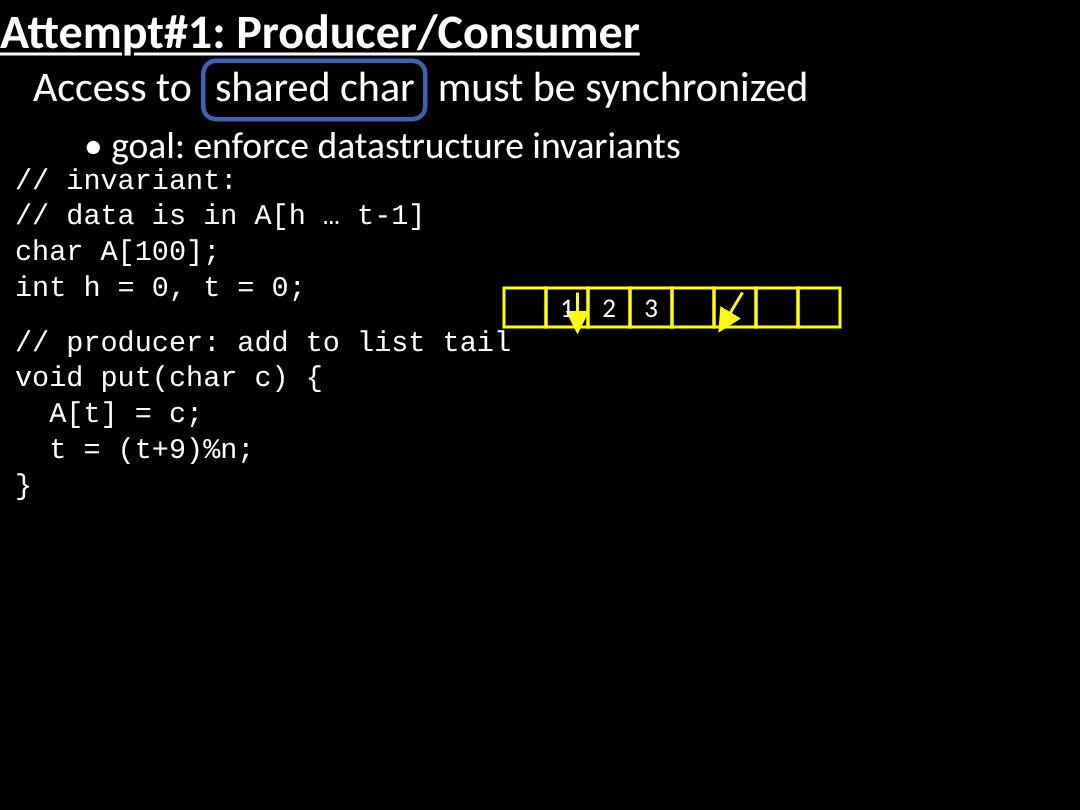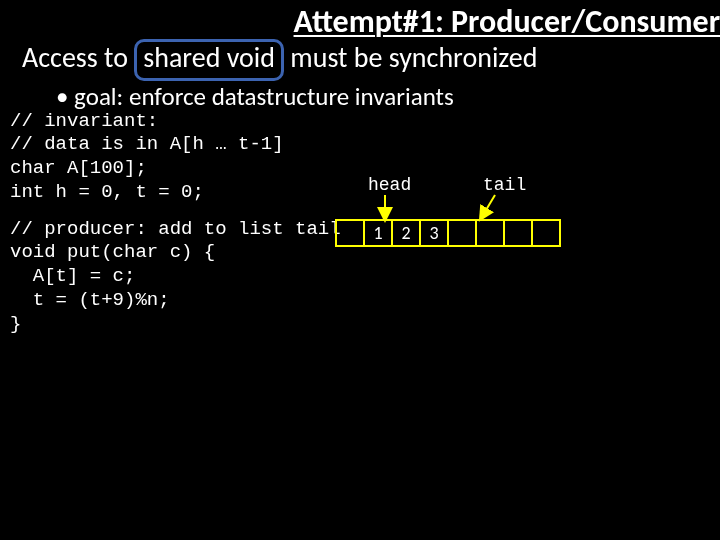--- a/index.html
+++ b/index.html
@@ -15,21 +15,21 @@
     position: relative;
     width: 720px;
     height: 540px;
     color: #fff;
   }
   .title {
     font-family: "Calibri", "Segoe UI", Arial, sans-serif;
     font-weight: 700;
     font-size: 32px;
     color: #fff;
-    text-align: right;
+    text-align: left;
     padding-top: 2px;
     text-decoration: underline;
     text-decoration-thickness: 2px;
     text-underline-offset: 3px;
   }
   .subtitle {
     font-family: "Calibri", "Segoe UI", Arial, sans-serif;
     font-size: 28px;
     color: #fff;
     padding-left: 22px;
@@ -121,44 +121,40 @@
 </style>
 </head>
 <body>
 
 <div class="slide">
 
   <div class="title">Attempt#1: Producer/Consumer</div>
 
   <div class="subtitle">
     <span>Access to</span>
-    <span class="box">shared void</span>
+    <span class="box">shared char</span>
     <span>must be synchronized</span>
   </div>
 
   <div class="bullet">goal: enforce datastructure invariants</div>
 
   <div class="code">// invariant:
 // data is in A[h … t-1]
 char A[100];
 int h = 0, t = 0;</div>
 
   <div style="height:14px"></div>
 
   <div class="code">// producer: add to list tail
 void put(char c) {
   A[t] = c;
   t = (t+9)%n;
 }</div>
 
   <div class="diagram">
-    <div class="labels">
-      <span class="head-label">head</span>
-      <span class="tail-label">tail</span>
-    </div>
     <svg class="arrows" viewBox="0 0 260 50">
       <defs>
         <marker id="ah" markerWidth="8" markerHeight="8" refX="4" refY="4" orient="auto">
           <path d="M0,0 L8,4 L0,8 Z" fill="#ffff00"></path>
         </marker>
       </defs>
       <line x1="50" y1="20" x2="50" y2="40" stroke="#ffff00" stroke-width="2" marker-end="url(#ah)"></line>
       <line x1="160" y1="20" x2="148" y2="40" stroke="#ffff00" stroke-width="2" marker-end="url(#ah)"></line>
     </svg>
     <div class="boxes">

